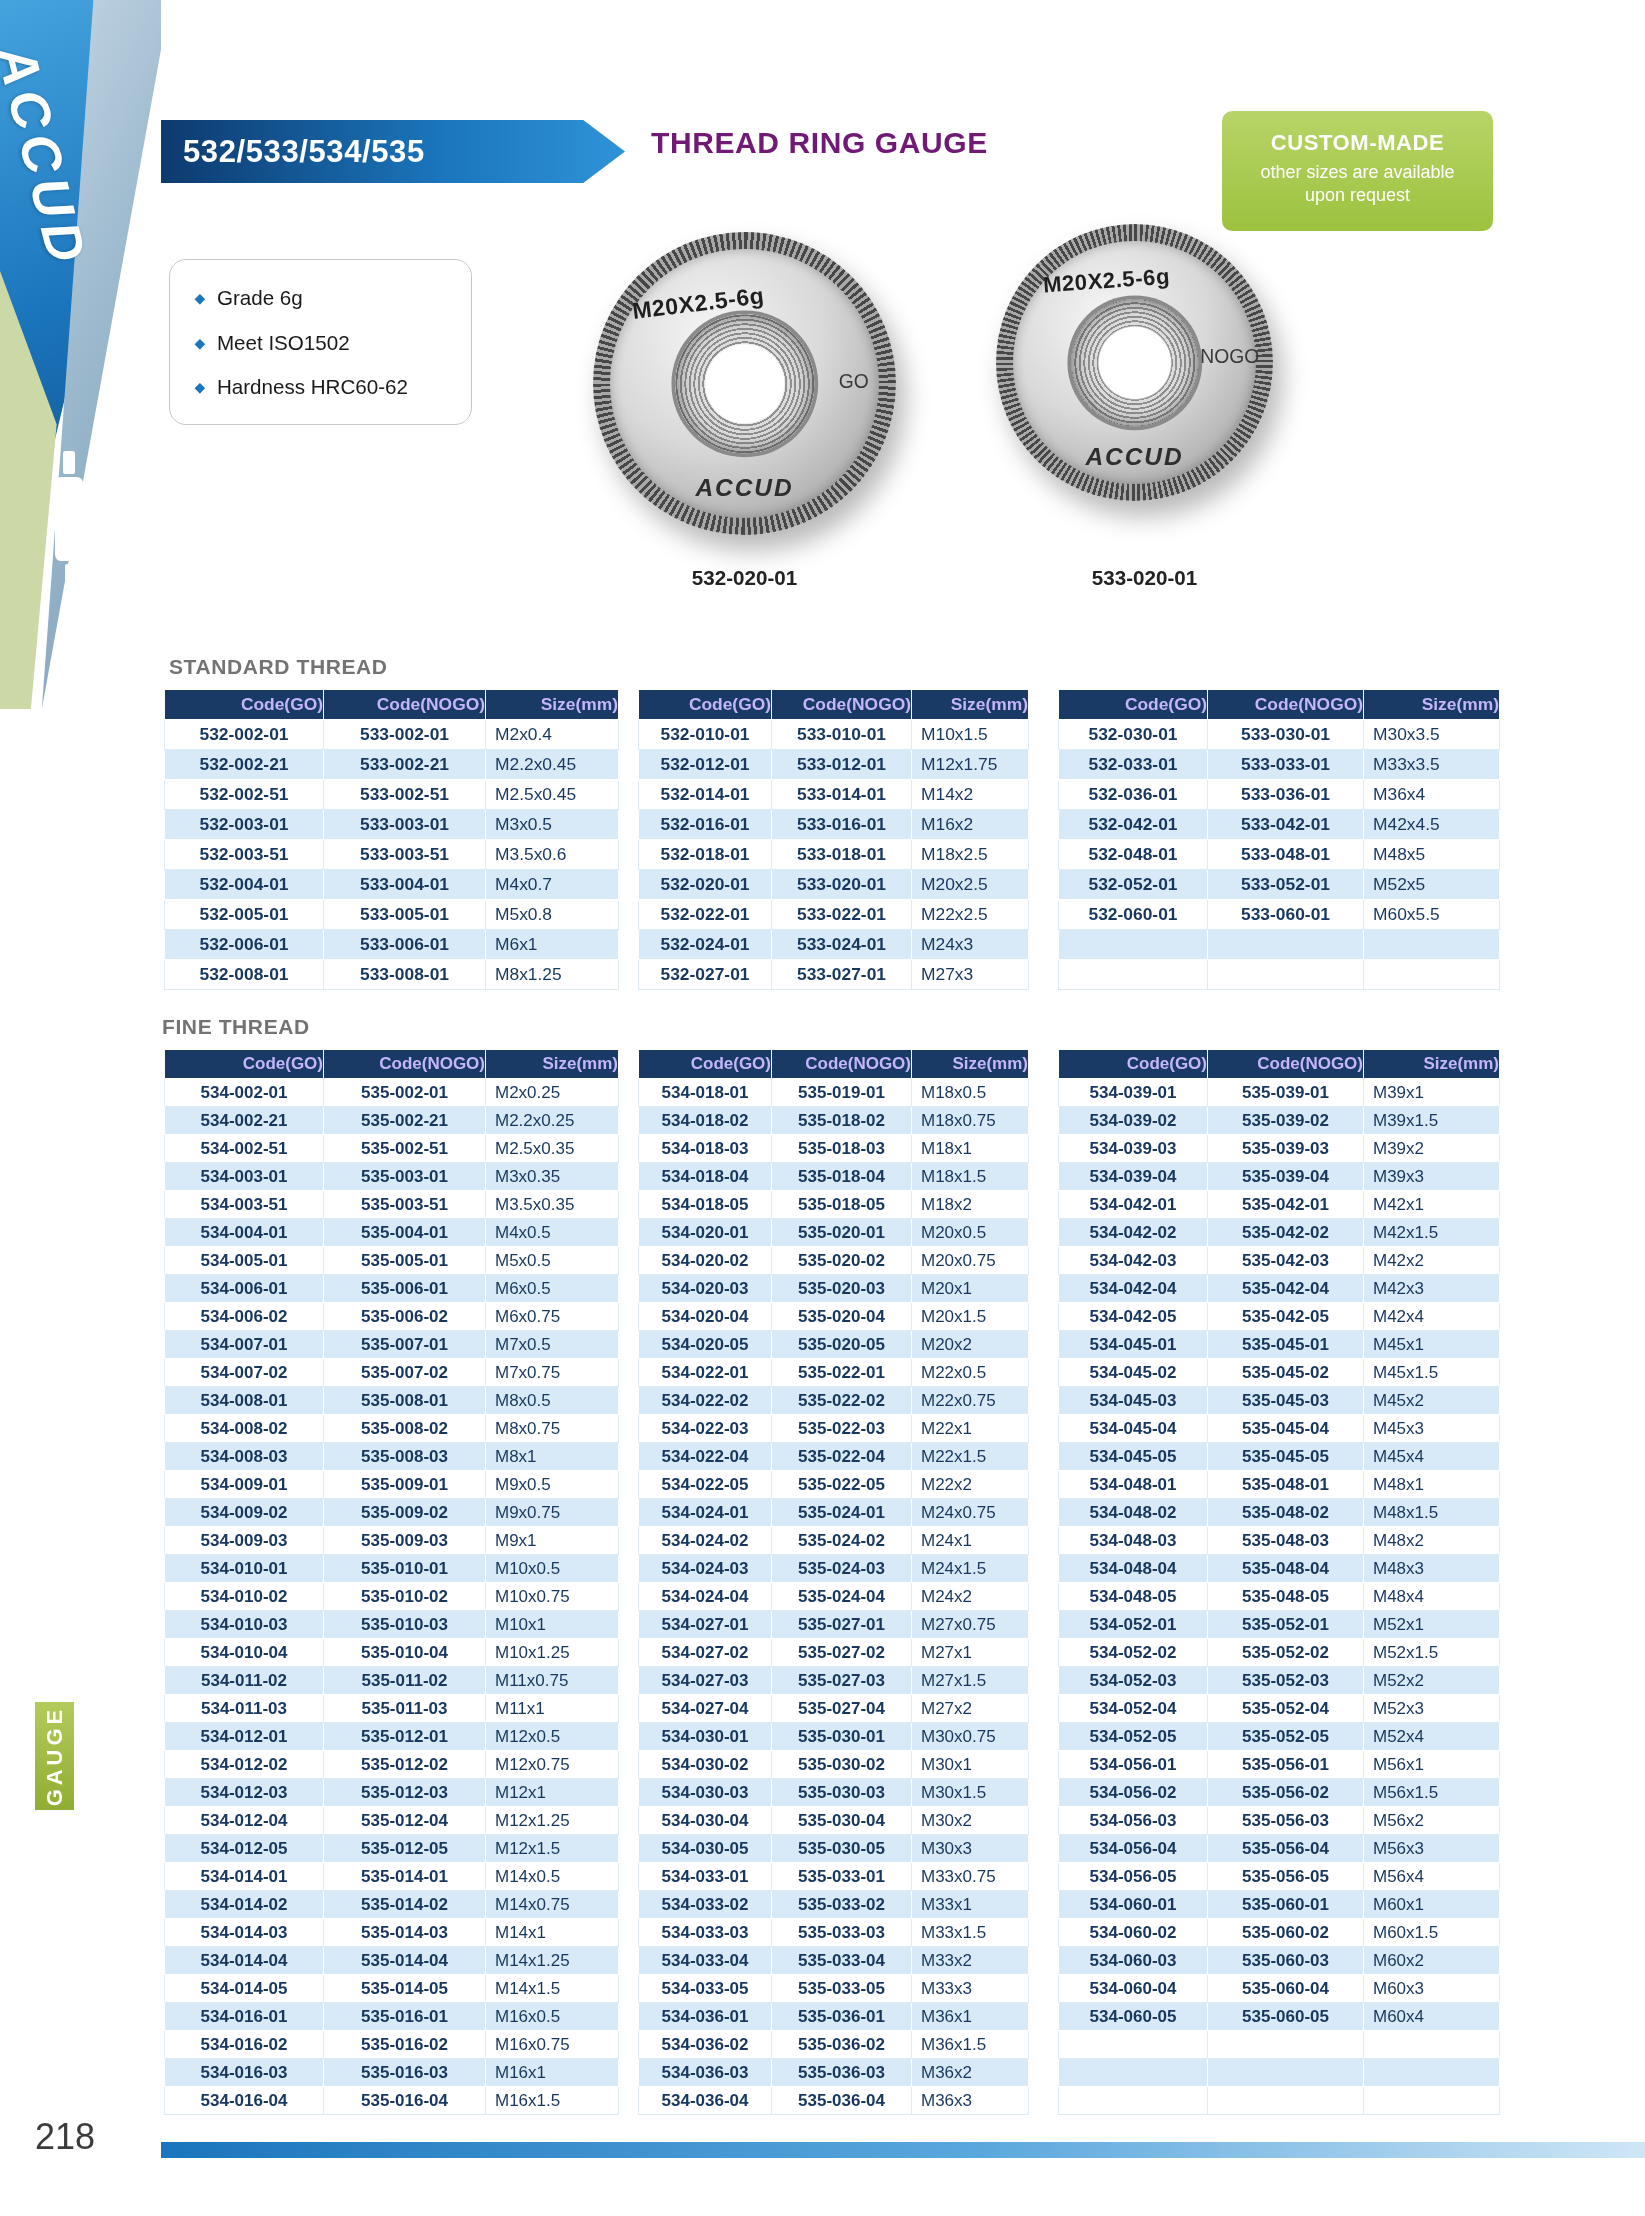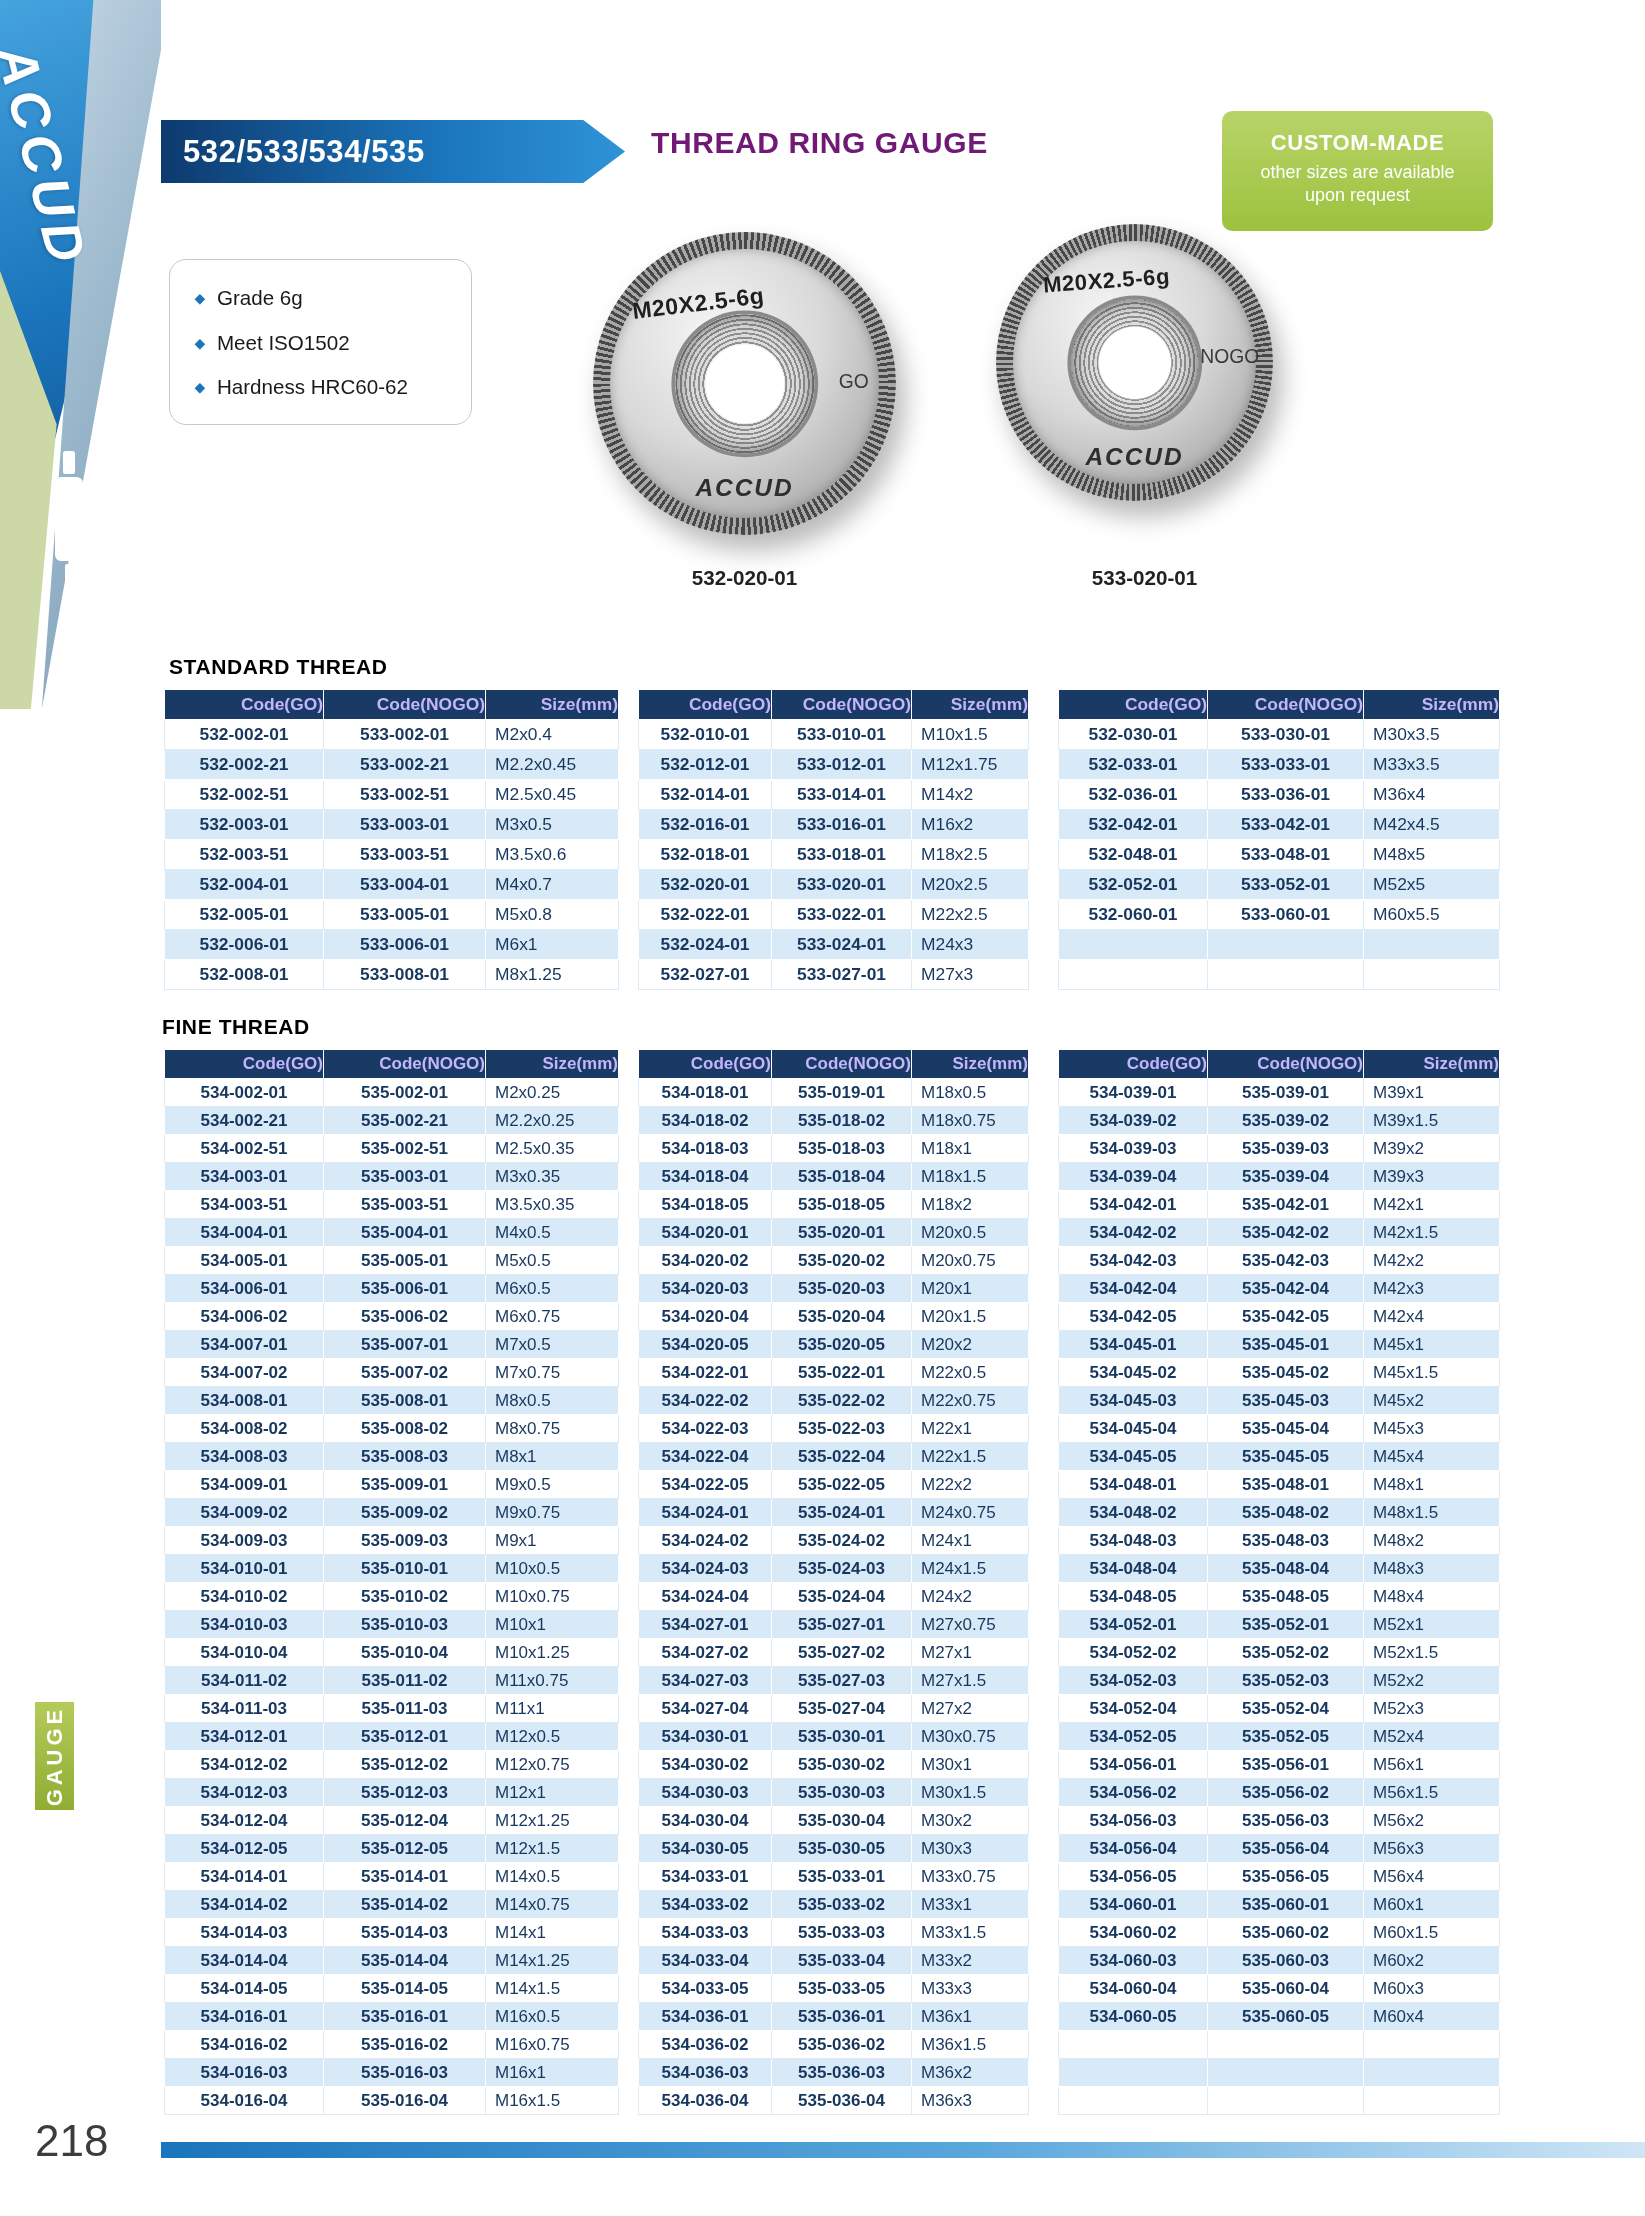--- a/index.html
+++ b/index.html
@@ -65,21 +65,21 @@
   #ring2 .face-label{left:17%;top:16%;font-size:22px;transform:rotate(-4deg);}
   .go-label{position:absolute;right:9%;top:46%;font-size:19.3px;font-weight:400;color:#3a3a3a;}
   #ring2 .go-label{right:5%;top:44%;}
   .ring-brand{position:absolute;bottom:11%;left:0;width:100%;text-align:center;
     font-size:24.5px;font-weight:bold;font-style:italic;color:#2e2e2e;letter-spacing:1.9px;}
   .ring-caption{font-size:20.6px;font-weight:bold;color:#222;text-align:center;}
   #cap1{left:593px;top:566px;width:303px;}
   #cap2{left:1006px;top:566px;width:277px;}
 
   
-  .section-title{font-size:21px;font-weight:bold;color:#000000;letter-spacing:0.6px;}
+  .section-title{font-size:21px;font-weight:bold;color:#737373;letter-spacing:0.6px;}
   #std-title{left:169px;top:655px;}
   #fine-title{left:162px;top:1015px;}
 
   
   table.gtable{position:absolute;border-collapse:collapse;table-layout:fixed;
     background:#fff;border:0.6px solid #9cc0da;}
   .gtable th{background:#1a3a66;color:#c4b5fd;font-weight:bold;border:1.3px solid #ffffff;
     padding:0;text-align:right;}
   .gtable td{color:#17375e;border:0.6px solid #dcebf6;padding:0;line-height:1;}
   .gtable tbody tr:nth-child(even) td{background:#d8eaf7;border-color:#ffffff;}
@@ -100,21 +100,21 @@
   .wA .c0{width:158px}.wA .c1{width:161px}.wA .c2{width:132px}
   .wB .c0{width:132px}.wB .c1{width:139px}.wB .c2{width:116px}
   .wC .c0{width:148px}.wC .c1{width:155px}.wC .c2{width:135px}
 
   
   #gauge-tab{left:35px;top:1702px;width:39px;height:108px;
     background:linear-gradient(180deg,#b3cb5a,#90ad33);
     display:flex;align-items:center;justify-content:center;}
   #gauge-tab .vtext{writing-mode:vertical-rl;transform:rotate(180deg);color:#fff;
     font-weight:bold;font-size:22px;letter-spacing:3.9px;}
-  #page-number{left:35px;top:2116px;font-size:44px;color:#3c3c3c;}
+  #page-number{left:35px;top:2116px;font-size:36px;color:#3c3c3c;}
   #footer-bar{left:161px;top:2142px;width:1484px;height:15.5px;
     background:linear-gradient(90deg,#1b75bc 0%,#5aa7dd 55%,#cfe6f6 100%);}
 </style>
 </head>
 <body>
 
 <div class="abs" id="sidebar-art">
   <div class="art-blue"></div>
   <div class="art-photo"></div>
   <div class="art-green"></div>

